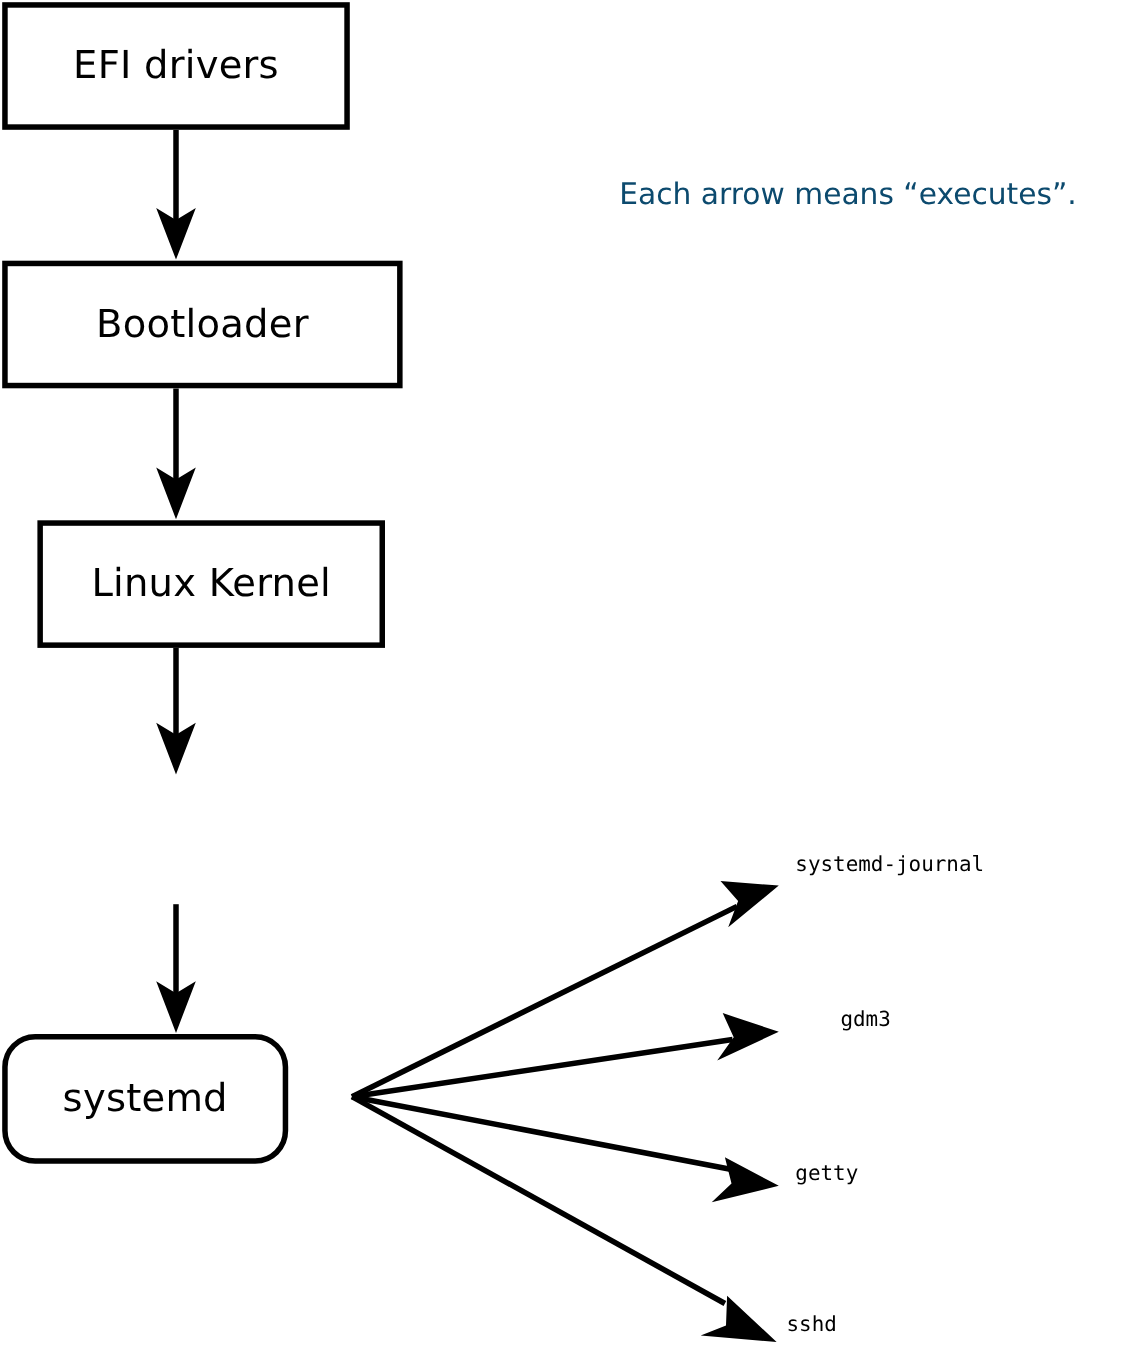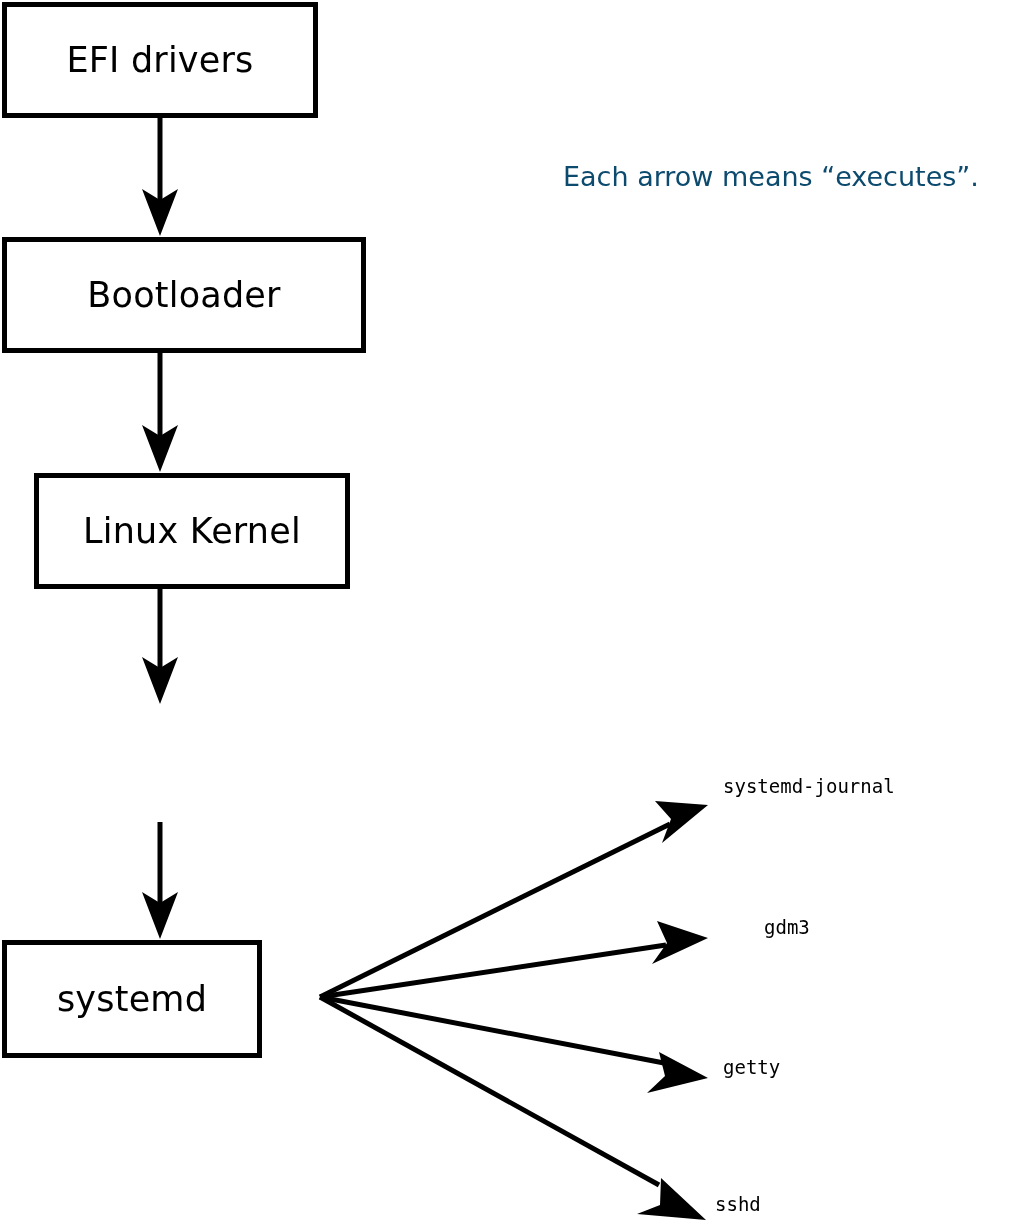--- a/index.html
+++ b/index.html
@@ -33,21 +33,21 @@
     line-height: 1;
     color: #000000;
     letter-spacing: 0.2px;
     white-space: nowrap;
   }
 
   #box-efi-drivers  { left: 2px; top: 2px;    width: 316px; height: 116px; }
   #box-bootloader   { left: 2px; top: 237px;  width: 364px; height: 116px; }
   #box-linux-kernel { left: 2px; top: 473px;  width: 316px; height: 116px; margin-left: 32px; }
   #box-initramfs    { left: 2px; top: 705px;  width: 316px; height: 117px; }
-  #box-systemd      { left: 2px; top: 940px;  width: 260px; height: 118px; }
+  #box-systemd      { left: 2px; top: 940px;  width: 260px; height: 118px; border-radius: 30px; }
 
   
   .arrow-layer {
     position: absolute;
     left: 0;
     top: 0;
     width: 1023px;
     height: 1230px;
     pointer-events: none;
   }

